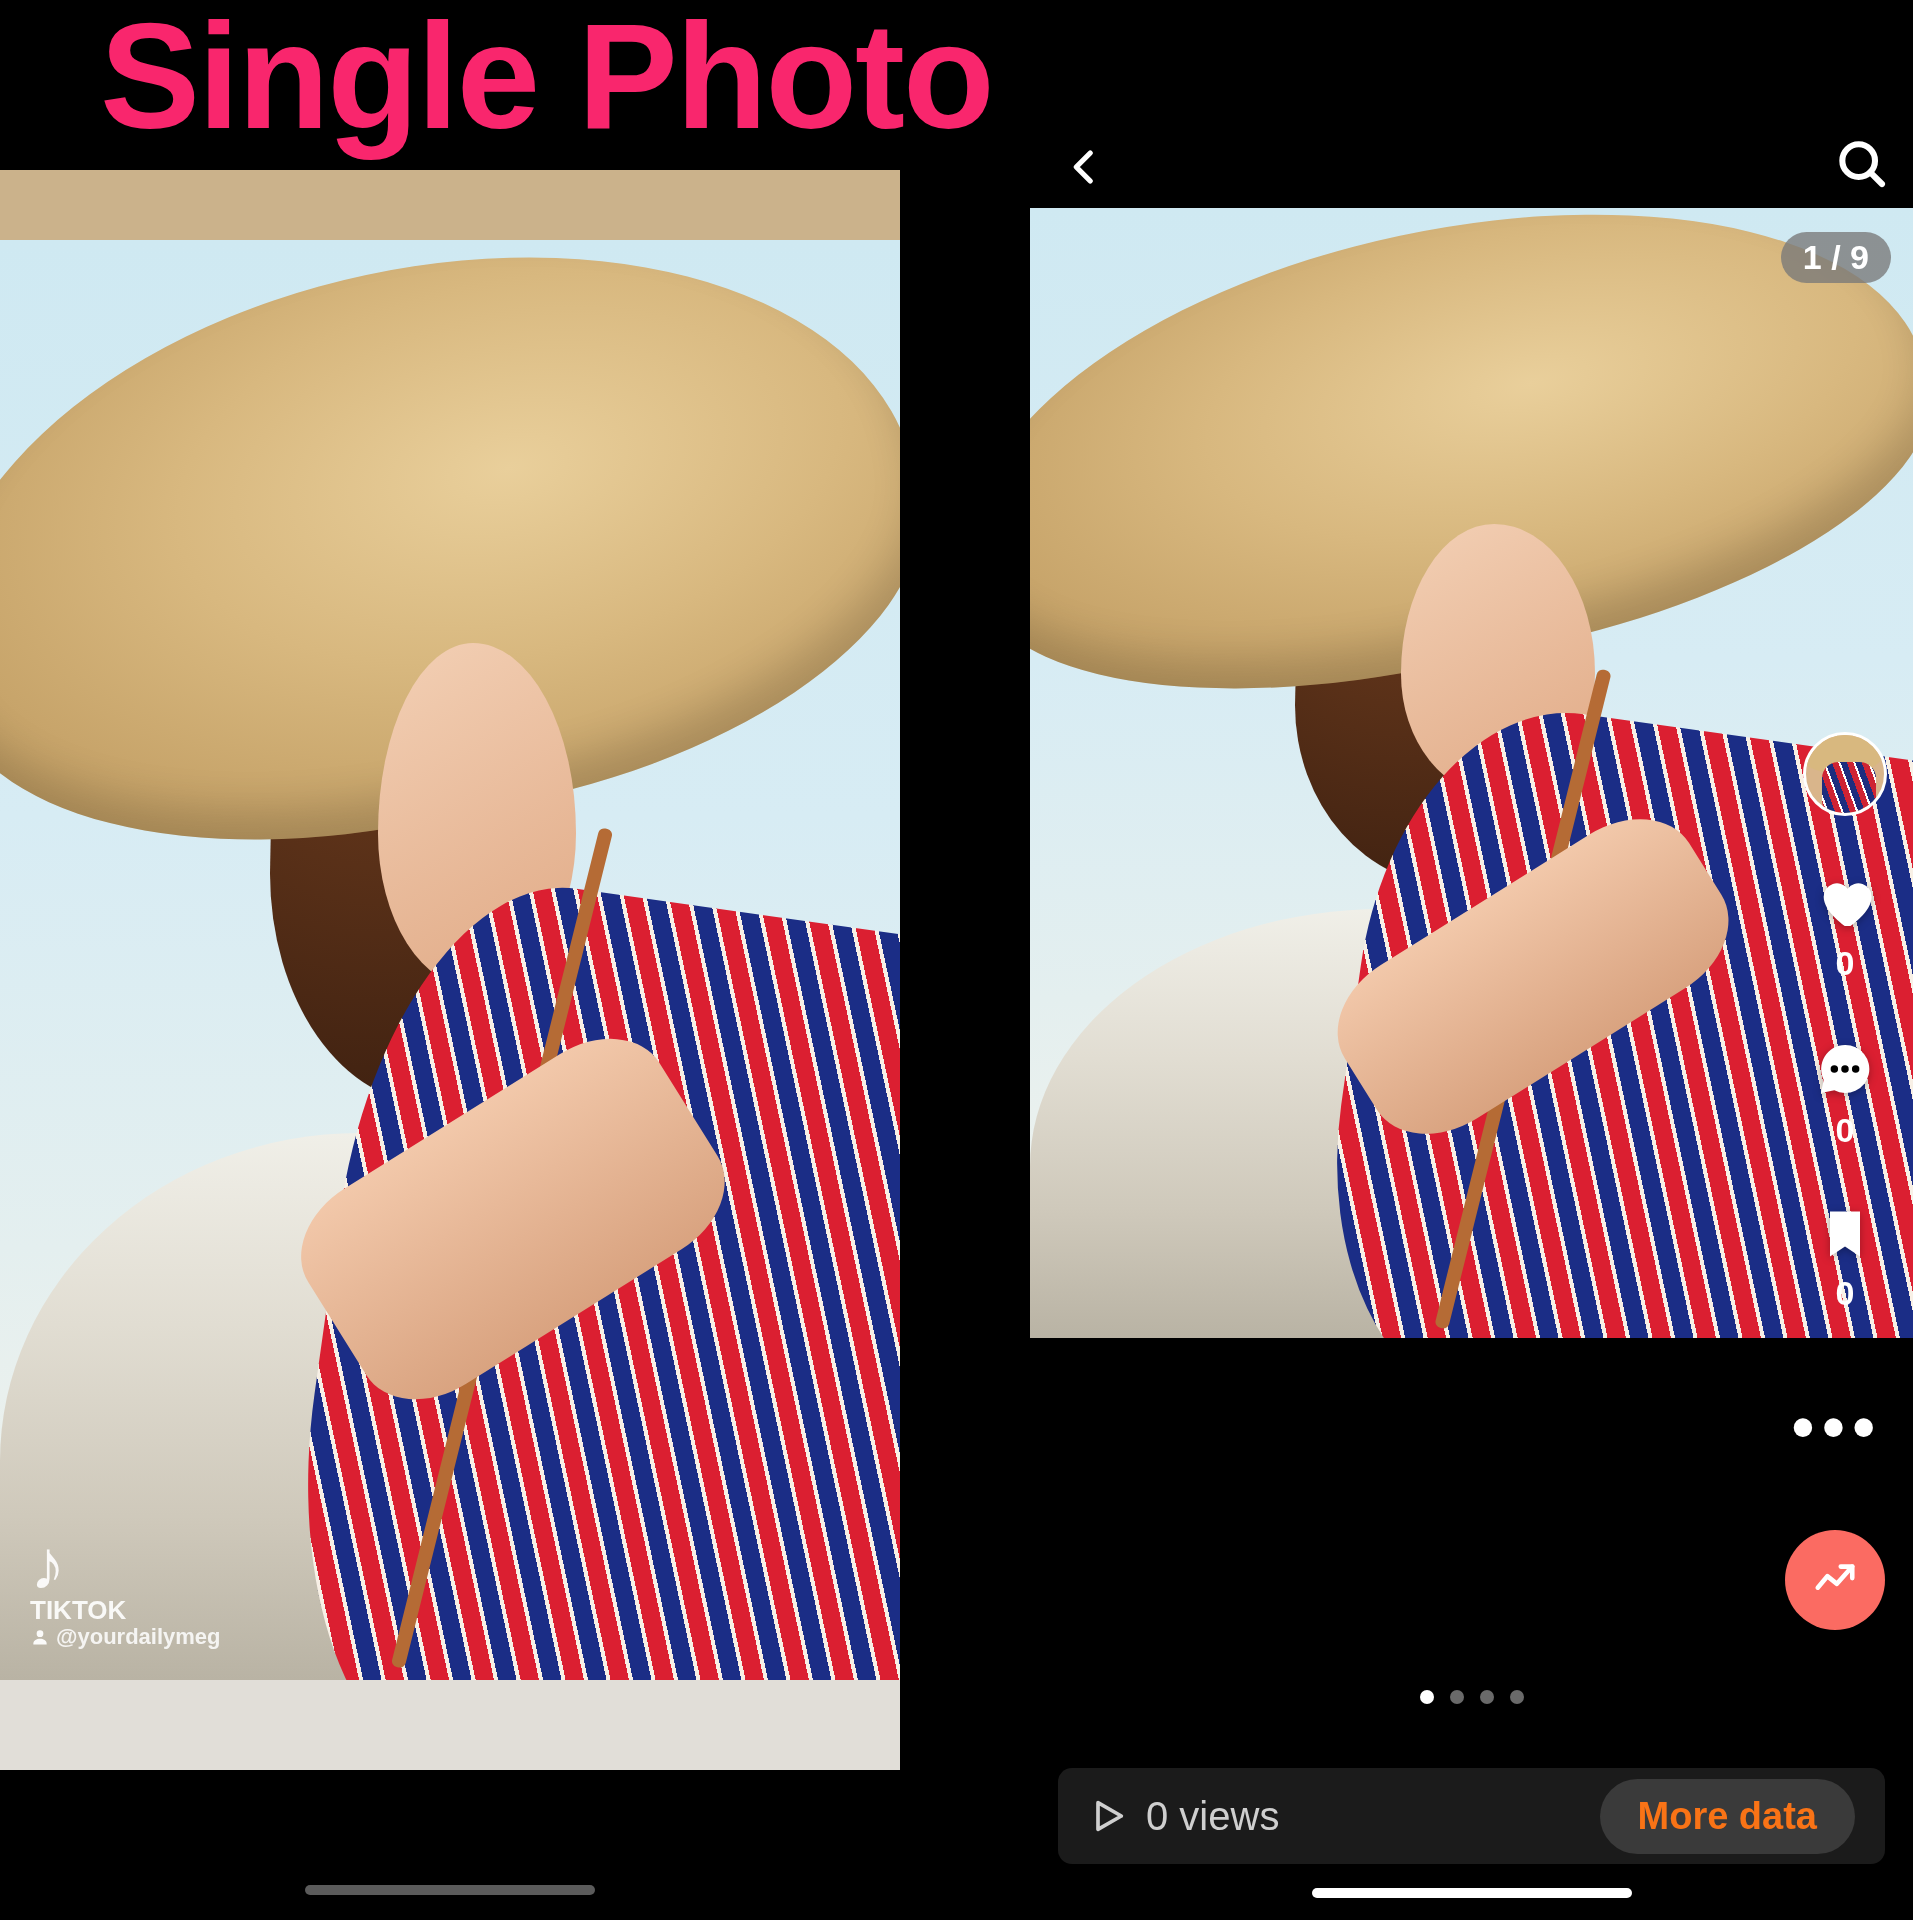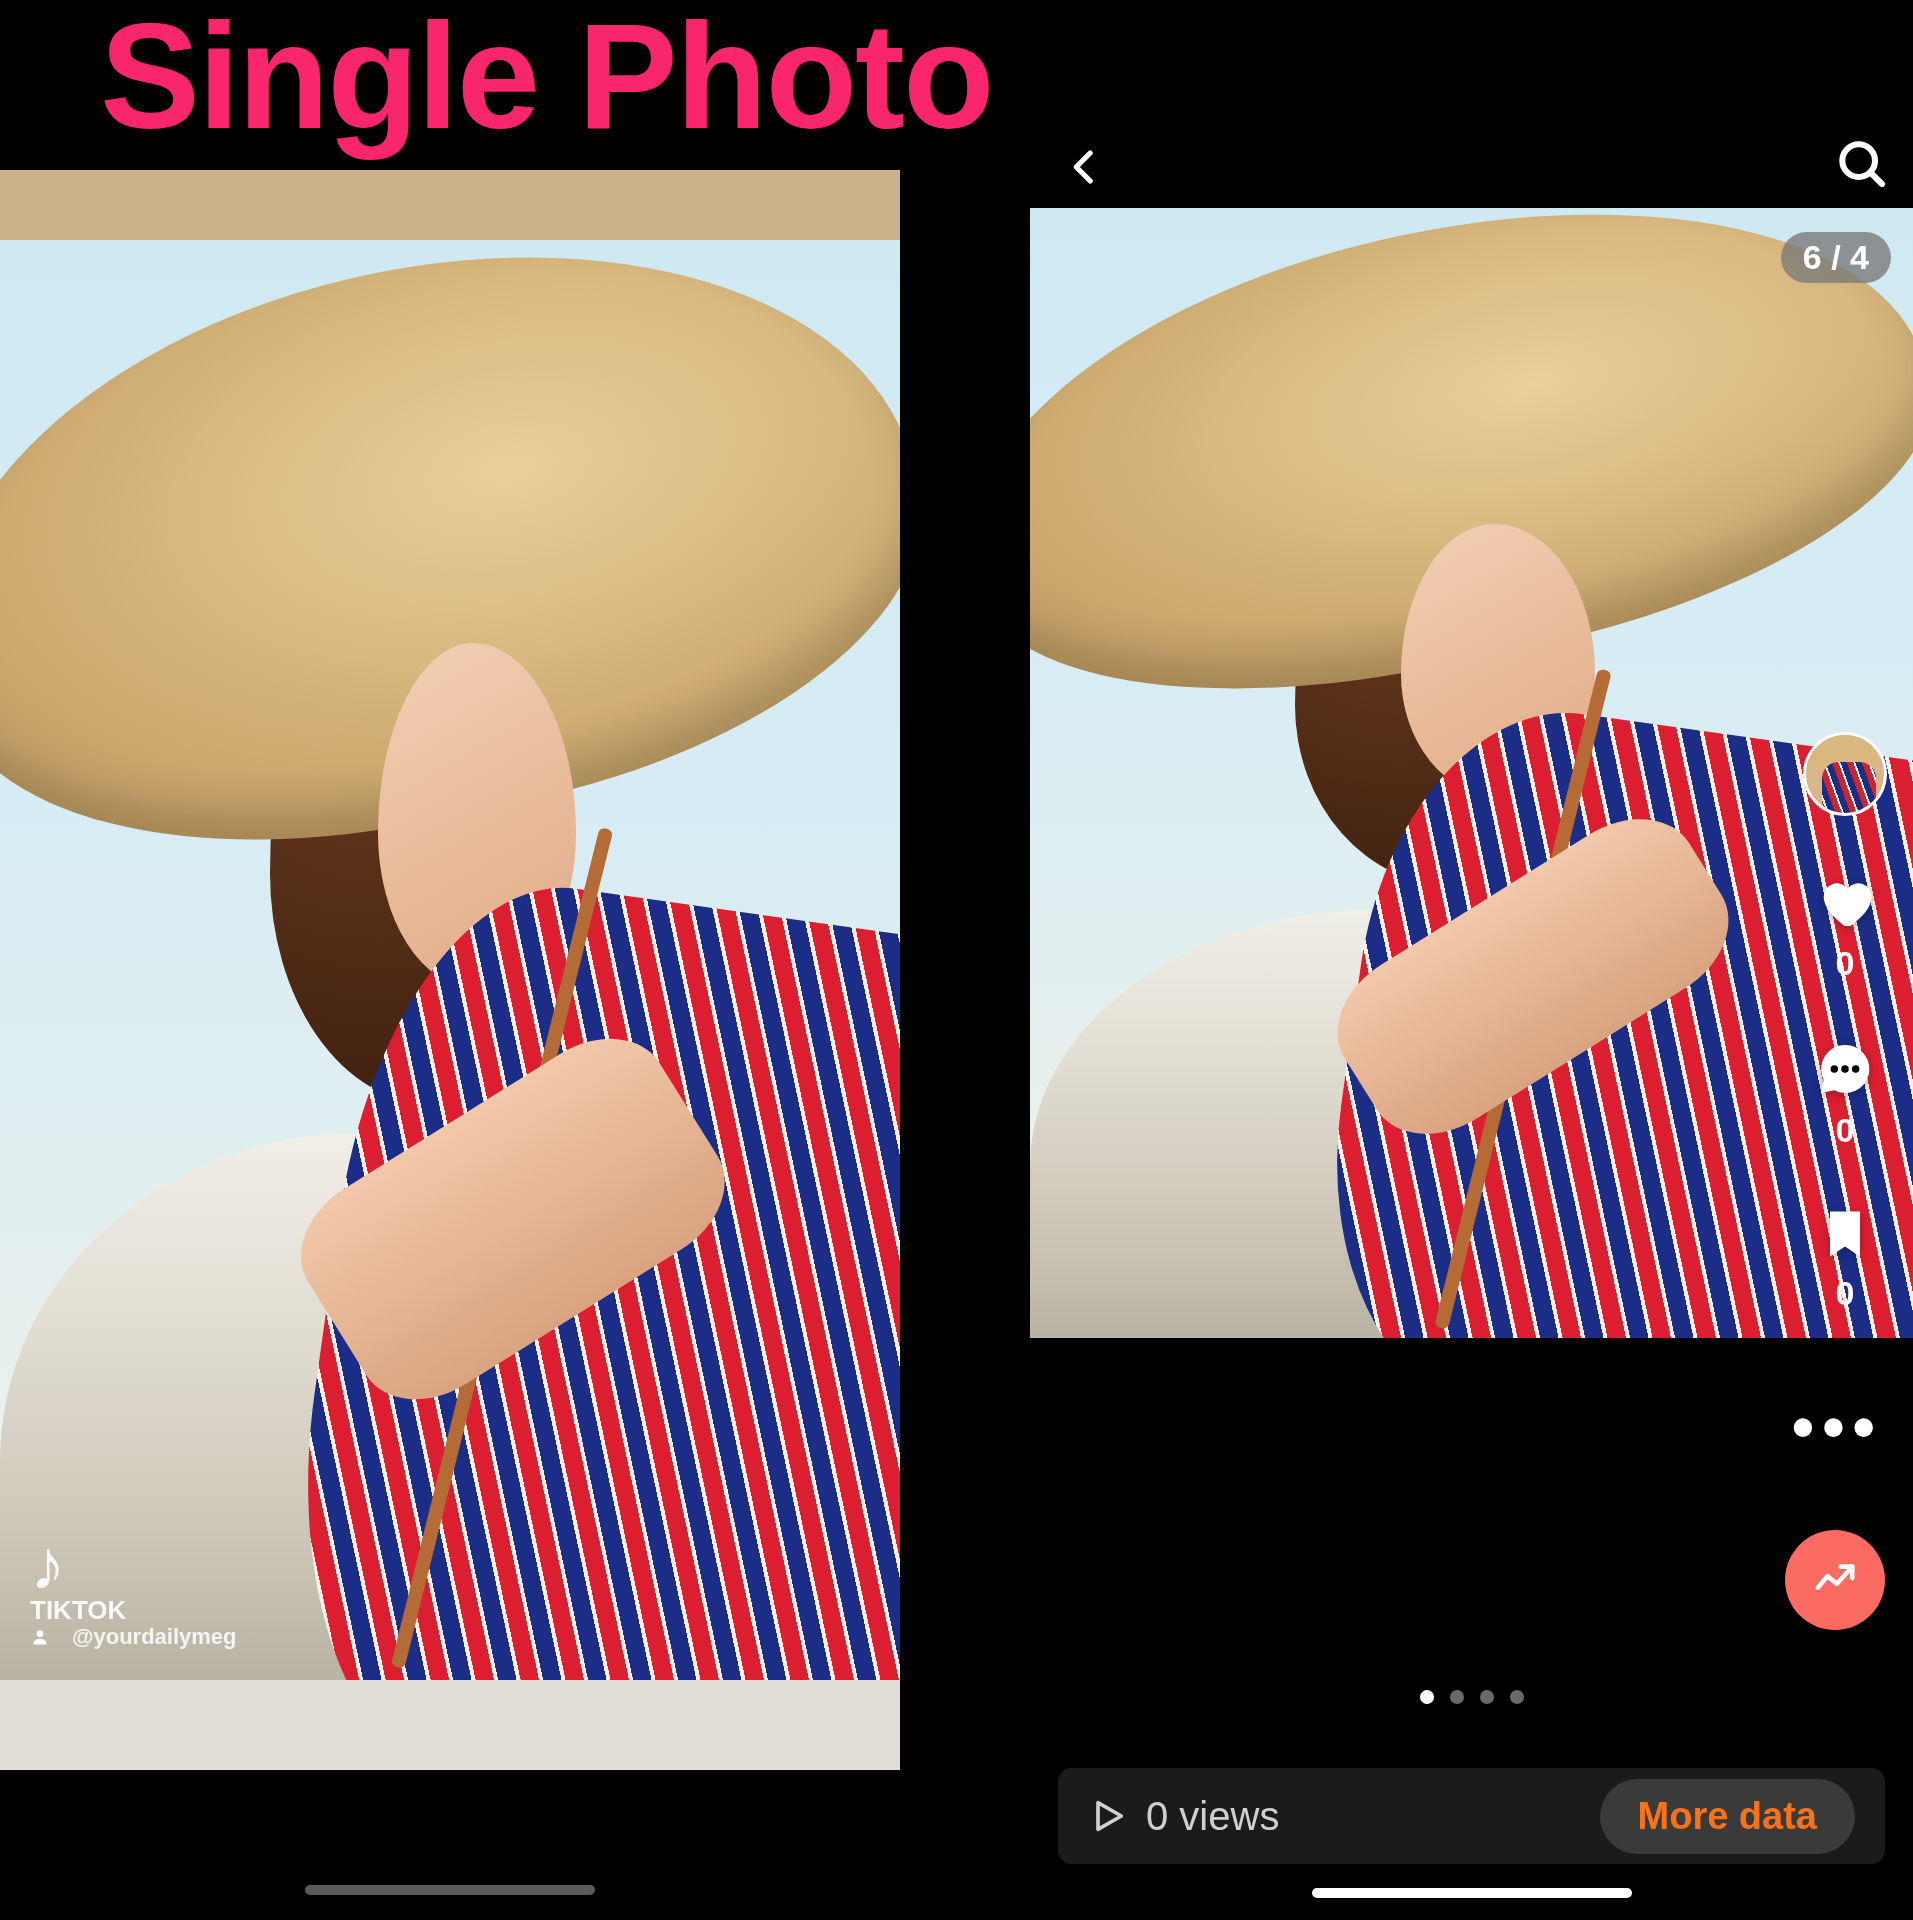--- a/index.html
+++ b/index.html
@@ -23,21 +23,21 @@
   .photo .strap   { position:absolute; left:55%; top:40%; width:14px; height:60%; background:#b56b35; transform:rotate(14deg); border-radius:6px; }
 
   
   .panel-left { position:absolute; left:0; top:170px; width:900px; height:1600px; background:#e9e3d8; }
   .panel-left .letterbox-top    { position:absolute; left:0; top:0; width:100%; height:70px; background:#cbb28b; }
   .panel-left .letterbox-bottom { position:absolute; left:0; bottom:0; width:100%; height:90px; background:#e1ded8; }
   .panel-left .photo { left:0; top:70px; width:100%; height:1440px; }
   .wm { position:absolute; left:30px; bottom:120px; color:rgba(255,255,255,.9); font-family:Arial,sans-serif; text-align:left; }
   .wm .logo { font-size:70px; font-weight:900; letter-spacing:-4px; }
   .wm .brand{ font-size:26px; font-weight:800; margin-top:-10px; }
-  .wm .user { font-size:22px; font-weight:600; opacity:.95; margin-top:-2px; display:flex; align-items:center; gap:22px; }
+  .wm .user { font-size:22px; font-weight:600; opacity:.95; margin-top:-2px; display:flex; align-items:center; gap:6px; }
   .home-ind { position:absolute; left:50%; bottom:25px; transform:translateX(-50%); width:290px; height:10px; background:#5b5b5b; border-radius:6px; }
 
   .black-strip { position:absolute; left:0; top:1770px; width:900px; height:150px; background:#000; }
 
   
   .panel-right { position:absolute; left:1030px; top:0; width:883px; height:1920px; background:#000; }
   .status { position:absolute; top:44px; left:0; width:100%; height:70px; color:#fff; font-size:44px; font-weight:600; }
   .status .time  { position:absolute; left:115px; top:0; }
   .status .icons { position:absolute; right:22px; top:6px; display:flex; align-items:center; gap:14px; }
   .sig { display:flex; align-items:flex-end; gap:4px; height:28px; }
@@ -132,21 +132,21 @@
       <div class="sky"></div>
         <div class="rocks"></div>
         <div class="hair"></div>
       <div class="hat"></div>
         <div class="face"></div>
         <div class="dress"></div>
       <div class="strap"></div>
         <div class="arm"></div>
     </div>
 
-    <div class="pagebadge">6 / 4</div>
+    <div class="pagebadge">1 / 9</div>
 
     <div class="rail">
       <div class="avatar">
         <div class="mini-hat"></div>
           <div class="mini-dress"></div>
       </div>
       <div class="iconbtn">
         <svg width="64" height="64" viewBox="0 0 24 24" fill="#fff">
             <path d="M12 21s-8-5.3-8-11a5 5 0 019-3 5 5 0 019 3c0 5.7-8 11-8 11z"></path>
           </svg>

